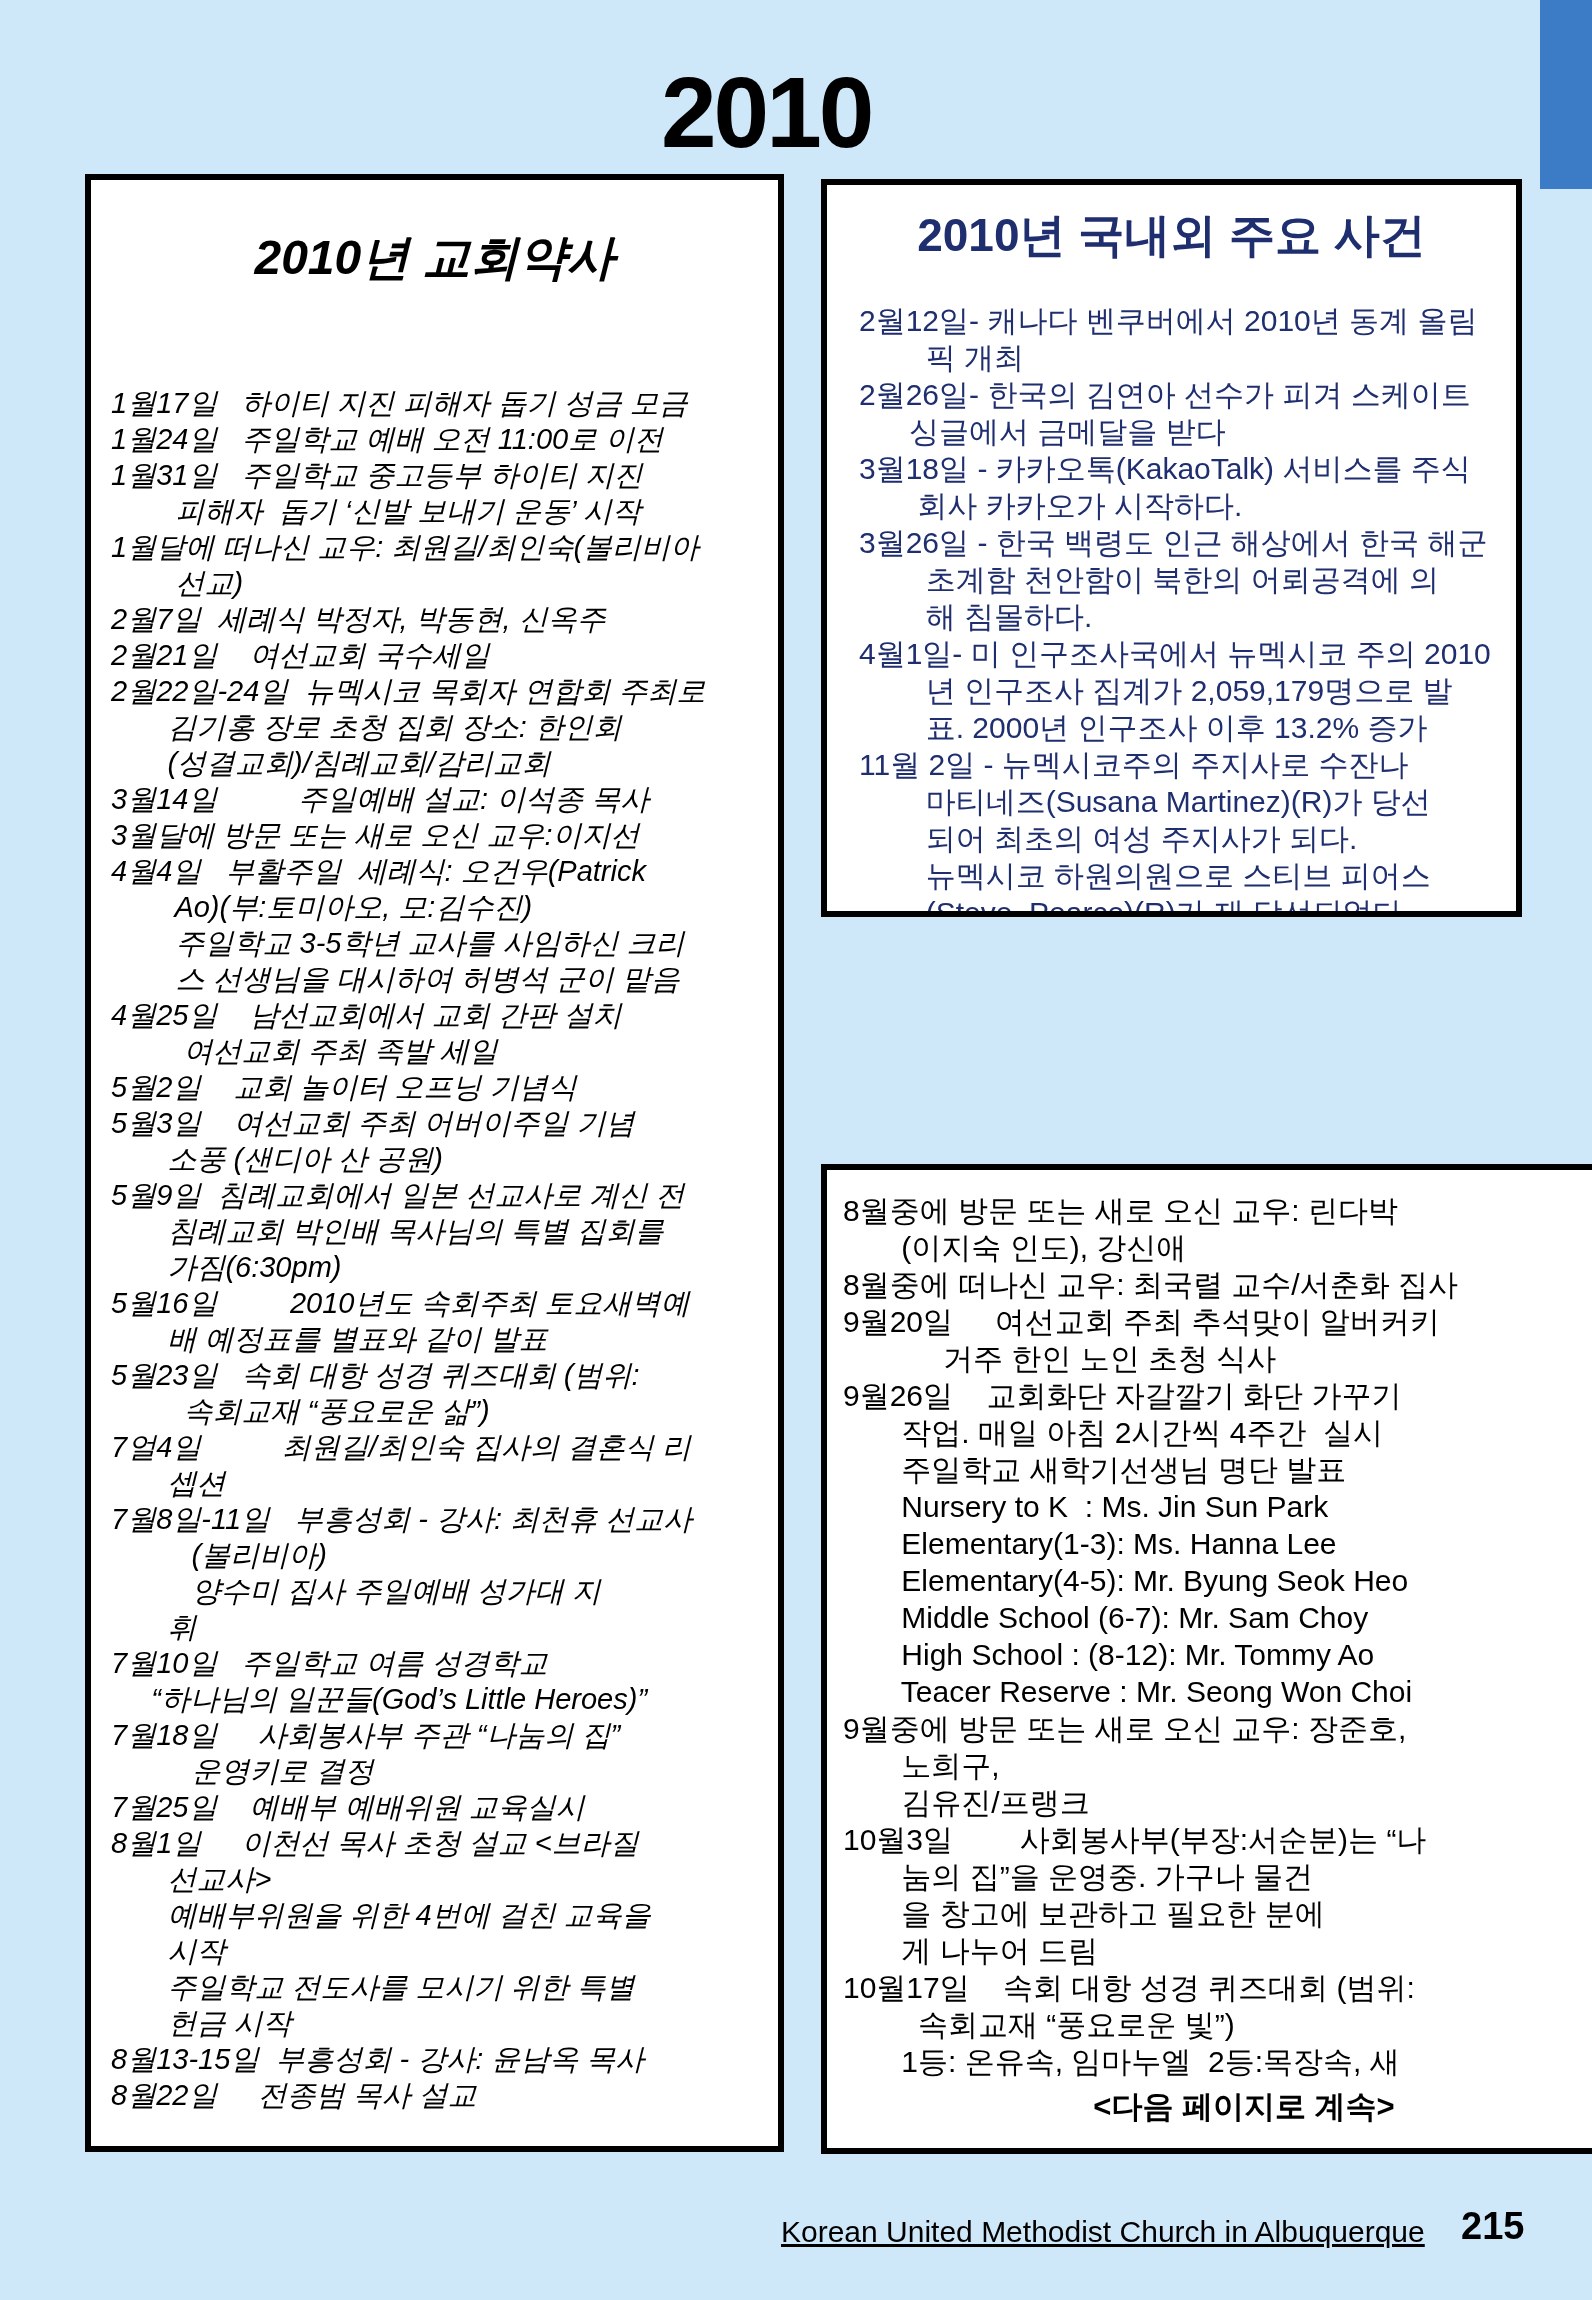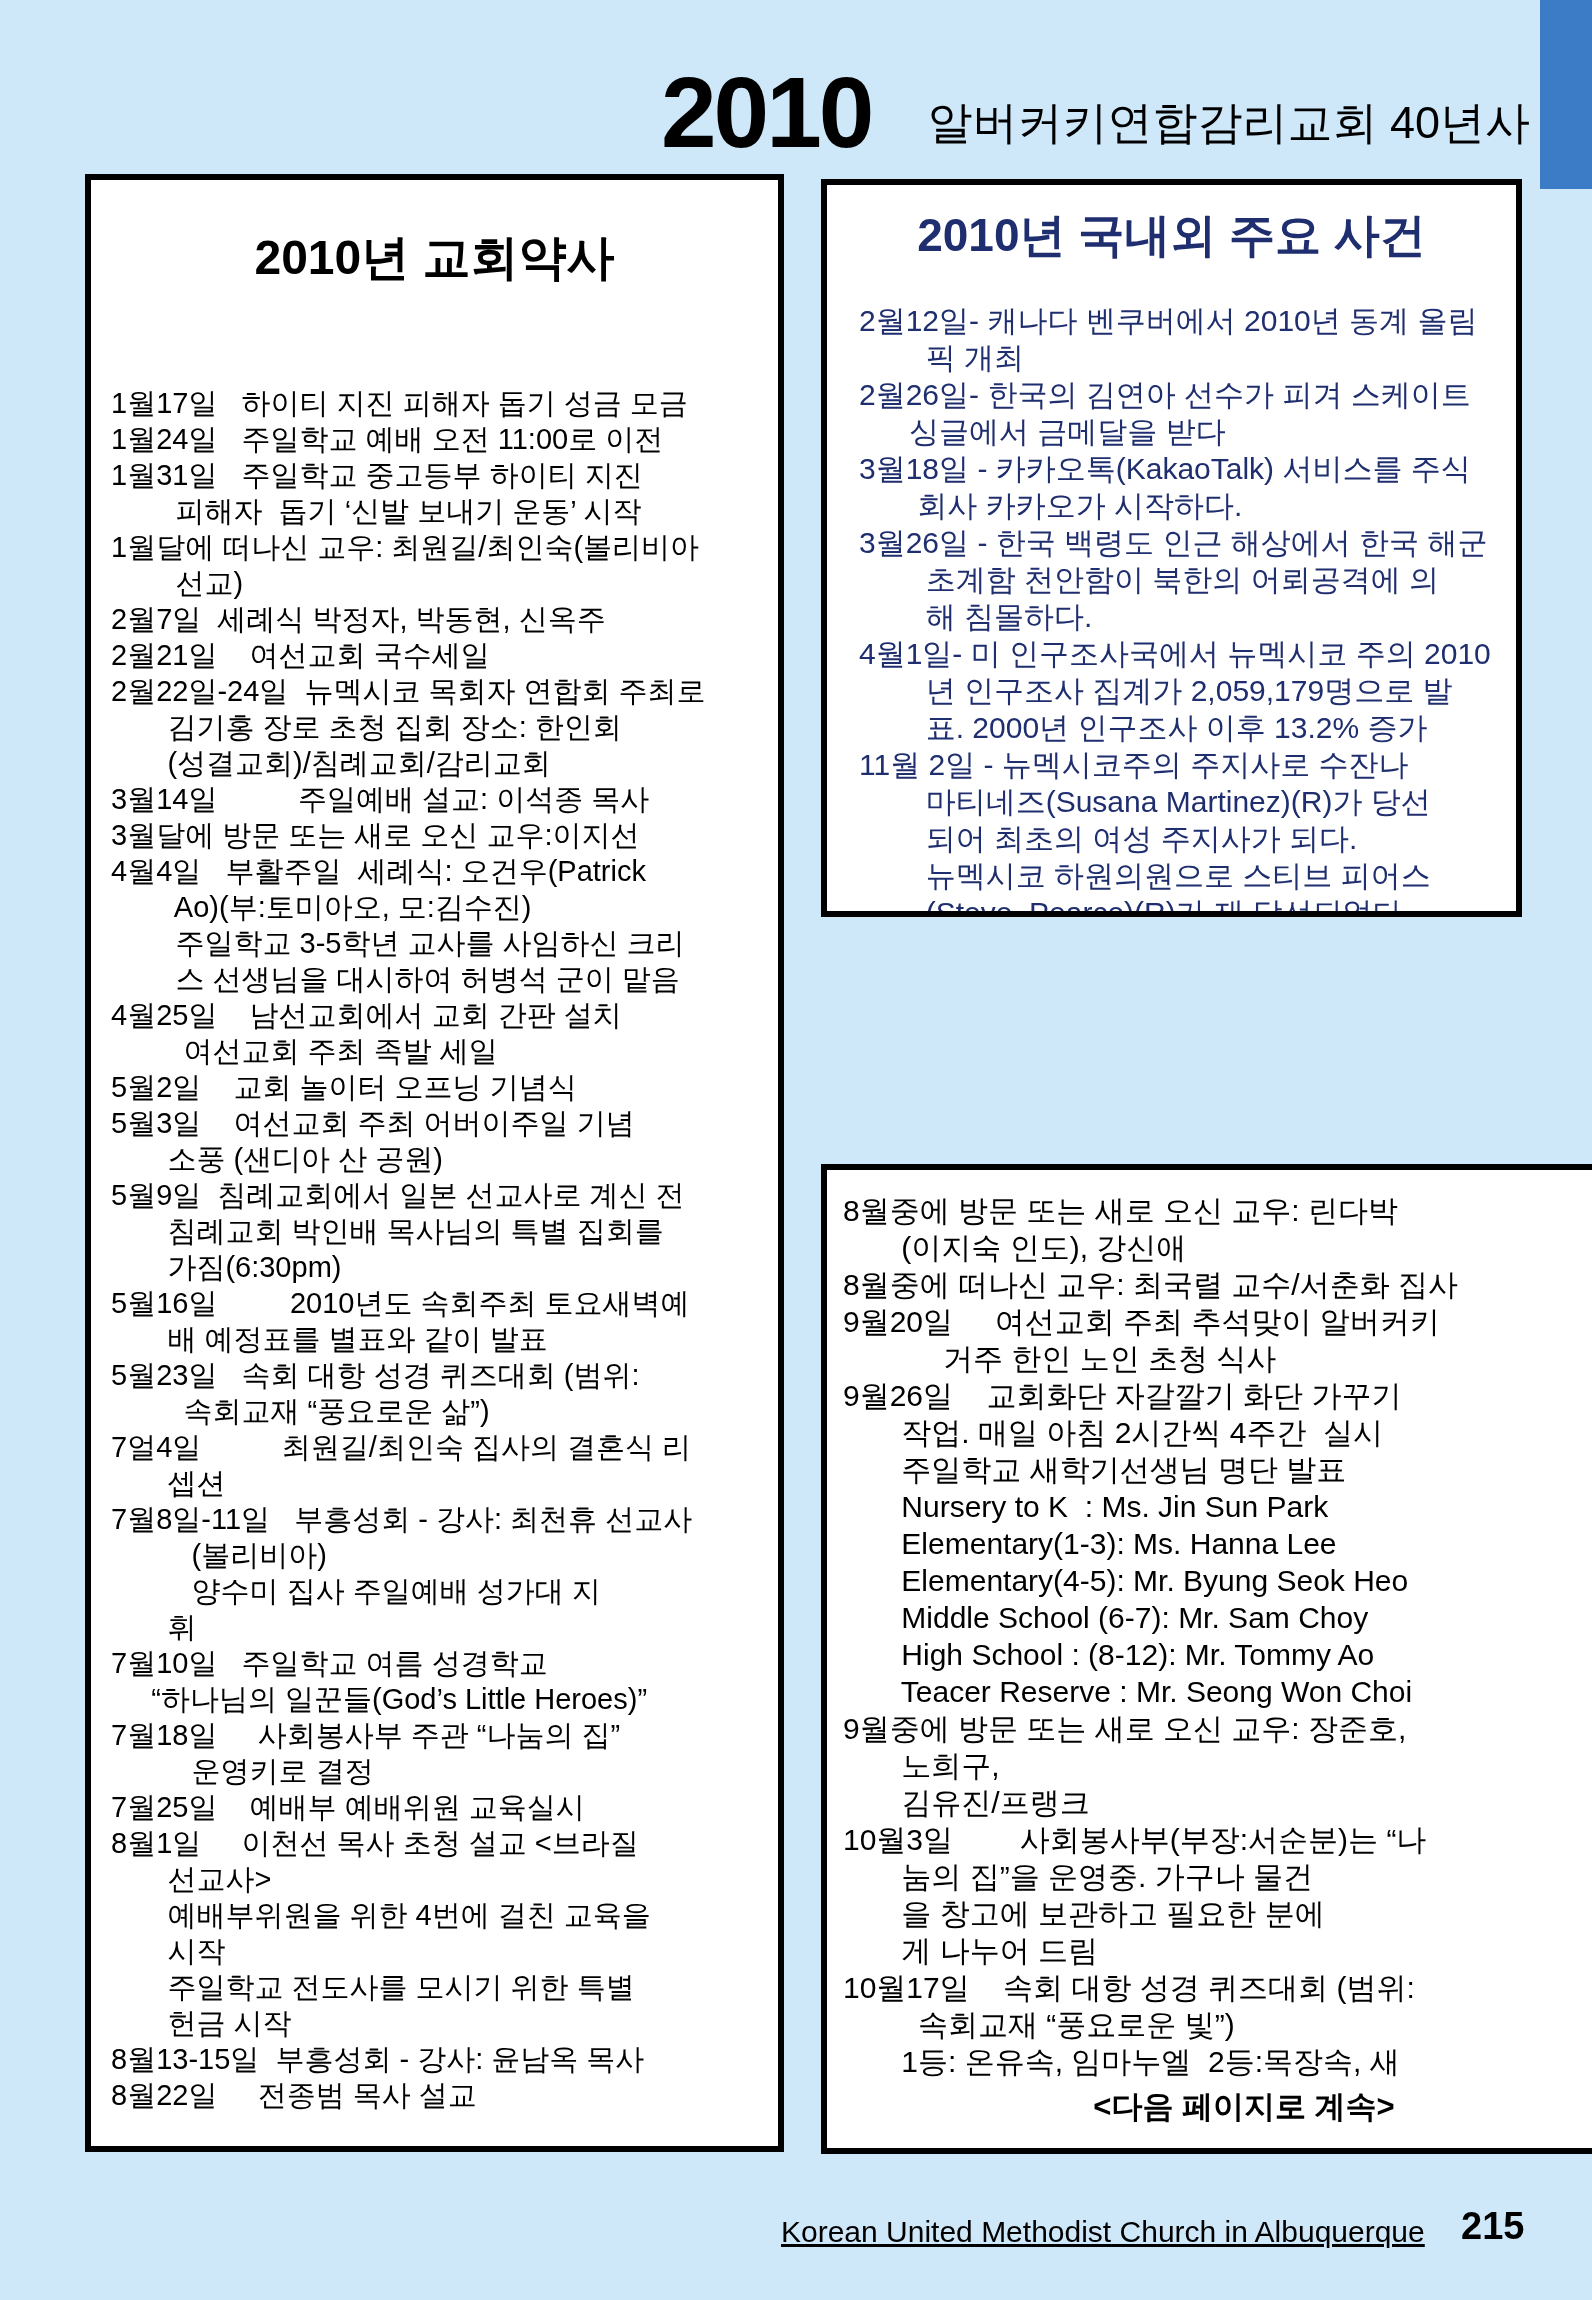--- a/index.html
+++ b/index.html
@@ -34,21 +34,21 @@
     color: #000;
     white-space: nowrap;
   }
   .box {
     position: absolute;
     background: #ffffff;
     border: 6px solid #000;
     box-sizing: border-box;
     overflow: hidden;
   }
-  .box-left   { left: 85px;  top: 174px;  width: 699px; height: 1978px; }
+  .box-left   { left: 85px;  top: 174px;  width: 699px; height: 1978px; font-style: italic; }
   .box-right-top    { left: 821px; top: 179px;  width: 701px; height: 738px; }
   .box-right-bottom { left: 821px; top: 1164px; width: 846px; height: 990px; }
 
   .box-title {
     text-align: center;
     font-weight: bold;
     line-height: 1.15;
   }
   .box-left .box-title {
     margin-top: 50px;
@@ -115,21 +115,20 @@
 </style>
 </head>
 <body>
 
 <div class="page" style="background: rgb(207, 232, 249);">
 
   <div class="accent-bar" style="background: rgb(60, 123, 197);"></div>
 
   <div class="year-heading">2010</div>
 
-  <div class="doc-title">알버커키연합감리교회 40년사</div>
 
   <div class="box box-left">
     <div class="box-title">2010년 교회약사</div>
     <div class="box-lines">1월17일   하이티 지진 피해자 돕기 성금 모금
 1월24일   주일학교 예배 오전 11:00로 이전
 1월31일   주일학교 중고등부 하이티 지진
         피해자  돕기 ‘신발 보내기 운동’ 시작
 1월달에 떠나신 교우: 최원길/최인숙(볼리비아
         선교)
 2월7일  세례식 박정자, 박동현, 신옥주

